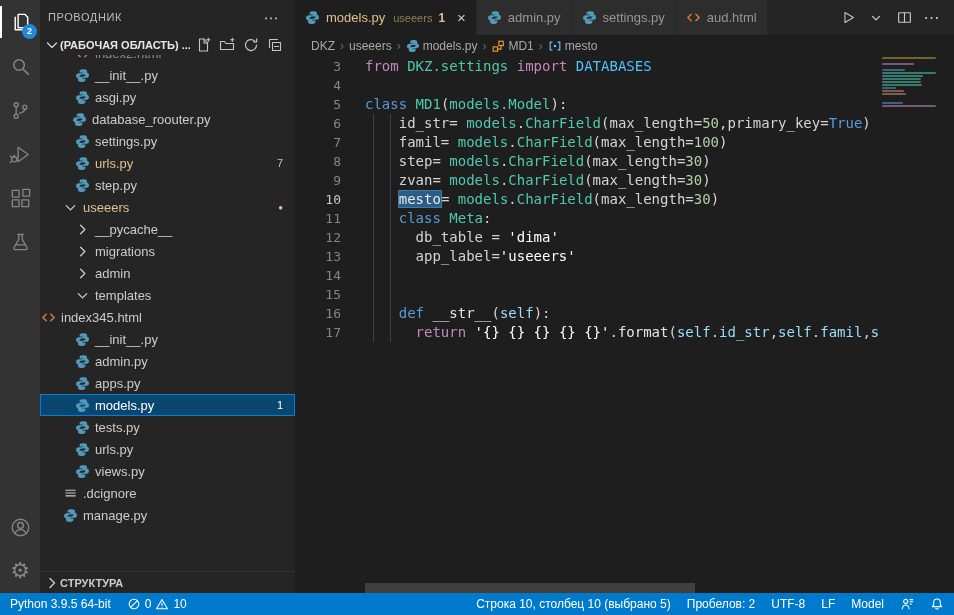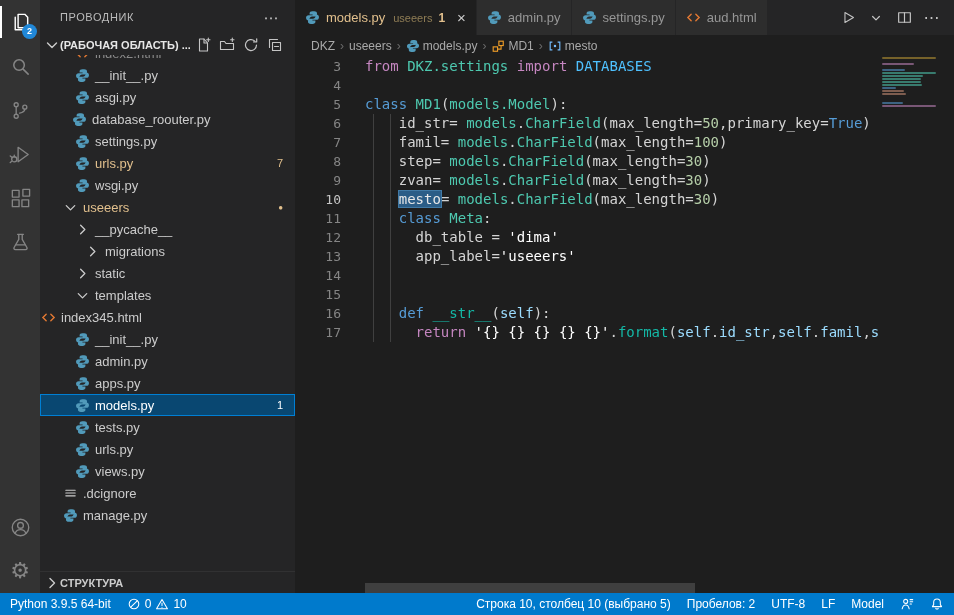--- a/index.html
+++ b/index.html
@@ -12,21 +12,21 @@
   .ab-item { width:40px; height:44px; display:flex; align-items:center; justify-content:center; color:#858585; position:relative; cursor:pointer; }
   .ab-item.active { color:#ffffff; }
   .ab-item.active::before { content:""; position:absolute; left:0; top:6px; bottom:6px; width:2px; background:#ffffff; }
   .ab-item svg { width:23px; height:23px; }
   .ab-badge { position:absolute; right:3px; bottom:5px; background:#2188d8; color:#fff; border-radius:50%; width:15px; height:15px; font-size:9px; line-height:15px; text-align:center; font-weight:bold; }
   .ab-spacer { margin-top:auto; }
   .gear-glyph { font-size:22px; line-height:22px; }
 
   
   .sidebar { position:absolute; left:40px; top:0; bottom:22px; width:255px; background:#252526; overflow:hidden; }
-  .sb-title { position:absolute; top:0; left:0; right:0; height:35px; background:#252526; z-index:3; font-size:11px; letter-spacing:.6px; color:#bbbbbb; line-height:35px; padding-left:20px; }
+  .sb-title { position:absolute; top:0; left:0; right:0; height:35px; background:#252526; z-index:3; font-size:11px; letter-spacing:.6px; color:#bbbbbb; line-height:35px; padding-left:8px; }
   .sb-title .more { position:absolute; right:16px; top:0; color:#cccccc; font-size:15px; cursor:pointer; }
   .sb-section { position:absolute; top:35px; left:0; right:0; height:20px; background:#252526; z-index:3; display:flex; align-items:center; font-size:11px; font-weight:bold; color:#e7e7e7; padding-left:4px; }
   .sb-section .chev { width:16px; color:#cccccc; }
   .sb-section .sec-label { white-space:nowrap; overflow:hidden; max-width:130px; }
   .sb-actions { margin-left:auto; display:flex; gap:8px; padding-right:12px; color:#c5c5c5; }
   .sb-actions span { width:16px; height:16px; cursor:pointer; }
 
   .tree { position:absolute; top:42px; left:0; right:0; z-index:1; }
   .tree-row { height:22px; display:flex; align-items:center; font-size:13px; color:#cccccc; cursor:pointer; position:relative; }
   .tree-row .slot { width:17px; height:16px; flex:0 0 17px; display:flex; align-items:center; justify-content:center; color:#cccccc; }
@@ -62,21 +62,21 @@
   .breadcrumb .bc-item svg { width:14px; height:14px; }
   .breadcrumb .sep { color:#6a6a6a; font-size:12px; padding:0 1px; }
 
   .code { position:absolute; top:57px; left:0; right:74px; bottom:10px; overflow:hidden; font-family:"DejaVu Sans Mono",monospace; font-size:14px; line-height:19px; }
   .guide { position:absolute; width:1px; background:#404040; top:57px; height:228px; }
   .cl { height:19px; display:flex; white-space:pre; }
   .lnum { flex:0 0 46px; text-align:right; color:#858585; font-size:13px; }
   .lnum.active { color:#c6c6c6; }
   .ltext { margin-left:24px; flex:0 0 auto; color:#d4d4d4; }
   .tk-k { color:#569cd6; } .tk-c { color:#c586c0; } .tk-t { color:#4ec9b0; }
-  .tk-n { color:#b5cea8; } .tk-s { color:#ffffff; } .tk-f { color:#14b8a6; }
+  .tk-n { color:#b5cea8; } .tk-s { color:#ffffff; } .tk-f { color:#e5e5e5; }
   .tk-v { color:#9cdcfe; } .tk-o { color:#4fc1ff; } .tk-p { color:#d4d4d4; }
   .tk-sel { color:#e8e8e8; background:#2b5d87; outline:1px solid #417aa6; }
 
   .minimap { position:absolute; top:57px; right:14px; width:60px; cursor:pointer; }
   .mm-row { height:2px; margin:0 2px 1px 2px; border-radius:1px; }
   .hscroll { position:absolute; left:70px; top:583px; width:330px; height:10px; background:#454545; opacity:.85; cursor:pointer; }
 
   
   .statusbar { position:absolute; left:0; right:0; bottom:0; height:22px; background:#007acc; color:#ffffff; display:flex; align-items:center; font-size:12px; padding:0 10px; z-index:6; }
   .sb-group { display:flex; align-items:center; gap:16px; }
@@ -258,54 +258,54 @@
         <span class="label">urls.py</span>
         <span class="badge">7</span>
       </div>
       <div class="tree-row" style="padding-left: 34px;">
         <span class="slot">
           <svg viewBox="0 0 16 16">
             <path fill="#519aba" d="M7.9 1.2c-1.9 0-3 .9-3 2.3v1.4h3.2v.6H3.9c-1.7 0-2.8 1.1-2.8 2.8s1.1 2.8 2.8 2.8h1v-1.7c0-1.5 1.2-2.6 2.7-2.6h3c1.2 0 2.2-1 2.2-2.2V3.5c0-1.4-1.1-2.3-3-2.3H7.9z"></path>
             <path fill="#519aba" d="M8.1 14.8c1.9 0 3-.9 3-2.3v-1.4H7.9v-.6h4.2c1.7 0 2.8-1.1 2.8-2.8s-1.1-2.8-2.8-2.8h-1v1.7c0 1.5-1.2 2.6-2.7 2.6h-3c-1.2 0-2.2 1-2.2 2.2v1.1c0 1.4 1.1 2.3 3 2.3h1.9z"></path>
           </svg>
         </span>
-        <span class="label">wsgi.py</span>
+        <span class="label">step.py</span>
       </div>
       <div class="tree-row modified" style="padding-left: 22px;">
         <span class="slot">
           <svg viewBox="0 0 16 16" fill="none" stroke="currentColor" stroke-width="1.4" stroke-linecap="round" stroke-linejoin="round">
             <path d="M3.5 6L8 10.5 12.5 6"></path>
           </svg>
         </span>
         <span class="label">useeers</span>
         <span class="badge" style="font-size: 8px;">●</span>
       </div>
       <div class="tree-row" style="padding-left: 34px;">
         <span class="slot">
           <svg viewBox="0 0 16 16" fill="none" stroke="currentColor" stroke-width="1.4" stroke-linecap="round" stroke-linejoin="round">
             <path d="M6 3.5L10.5 8 6 12.5"></path>
           </svg>
         </span>
         <span class="label">__pycache__</span>
       </div>
-      <div class="tree-row" style="padding-left: 44px;">
+      <div class="tree-row" style="padding-left: 34px;">
         <span class="slot">
           <svg viewBox="0 0 16 16" fill="none" stroke="currentColor" stroke-width="1.4" stroke-linecap="round" stroke-linejoin="round">
             <path d="M6 3.5L10.5 8 6 12.5"></path>
           </svg>
         </span>
         <span class="label">migrations</span>
       </div>
       <div class="tree-row" style="padding-left: 34px;">
         <span class="slot">
           <svg viewBox="0 0 16 16" fill="none" stroke="currentColor" stroke-width="1.4" stroke-linecap="round" stroke-linejoin="round">
             <path d="M6 3.5L10.5 8 6 12.5"></path>
           </svg>
         </span>
-        <span class="label">static</span>
+        <span class="label">admin</span>
       </div>
       <div class="tree-row" style="padding-left: 34px;">
         <span class="slot">
           <svg viewBox="0 0 16 16" fill="none" stroke="currentColor" stroke-width="1.4" stroke-linecap="round" stroke-linejoin="round">
             <path d="M3.5 6L8 10.5 12.5 6"></path>
           </svg>
         </span>
         <span class="label">templates</span>
       </div>
       <div class="tree-row" style="">

